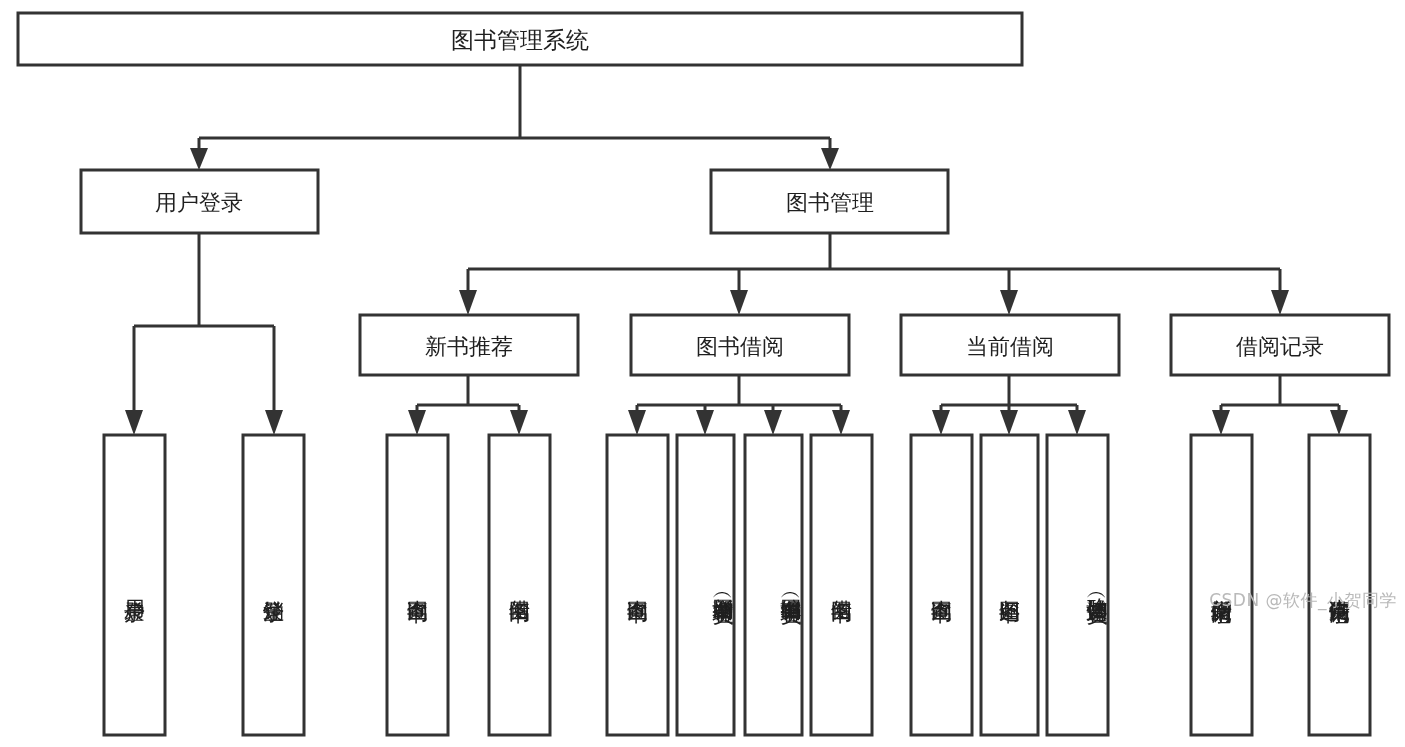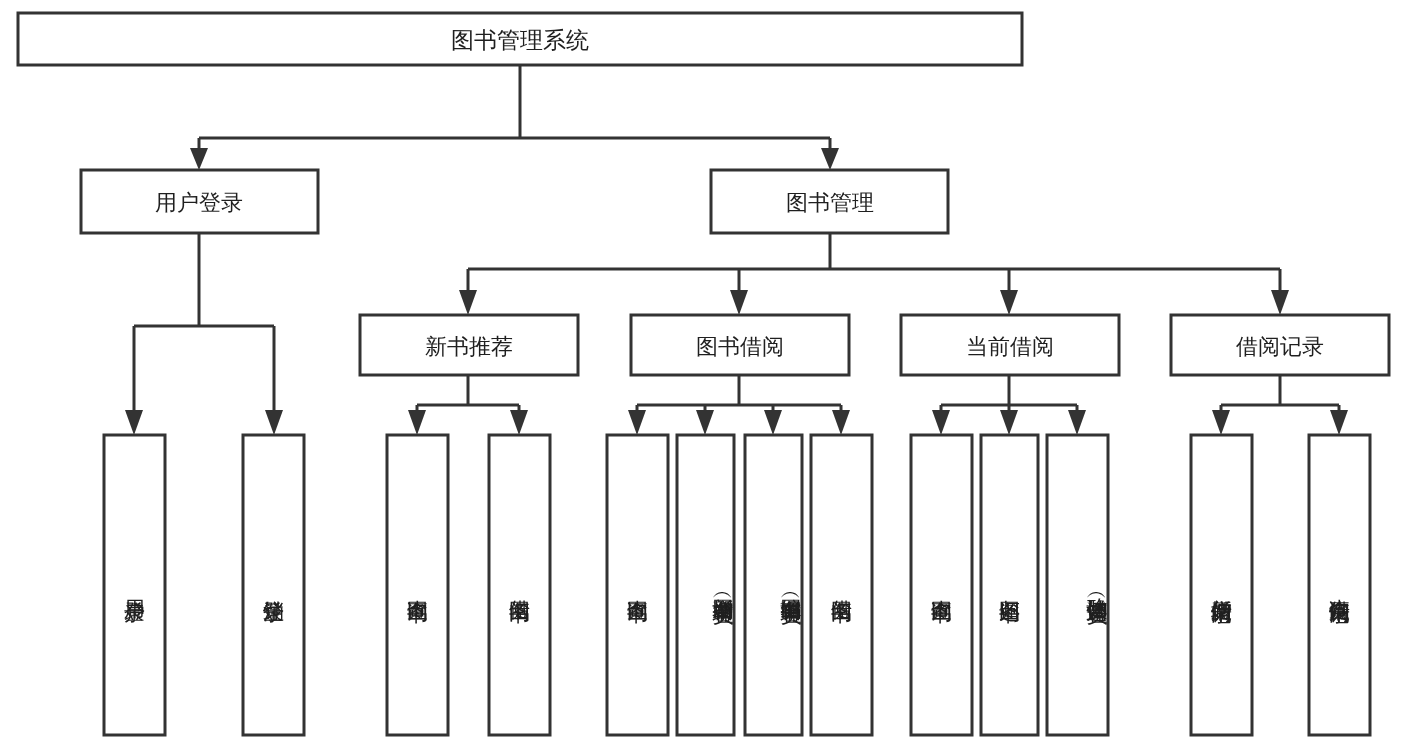--- a/index.html
+++ b/index.html
@@ -212,13 +212,14 @@
   <div class="vlabel" style="left:745px; top:440px; width:57px; height:290px; align-items:flex-start;">编辑图书（管理员）</div>
   <div class="vlabel" style="left:811px; top:435px; width:61px; height:300px;">借阅图书</div>
 
   <div class="vlabel" style="left:911px; top:435px; width:61px; height:300px;">查询图书</div>
   <div class="vlabel" style="left:981px; top:435px; width:57px; height:300px;">归还图书</div>
   <div class="vlabel" style="left:1047px; top:440px; width:61px; height:290px; align-items:flex-start;">确认归还（管理员）</div>
 
   <div class="vlabel" style="left:1191px; top:435px; width:61px; height:300px;">新增借阅记录</div>
   <div class="vlabel" style="left:1309px; top:435px; width:61px; height:300px;">查询借阅记录</div>
 
+  <div class="watermark">CSDN @软件_小贺同学</div>
 </div>
 
 </body></html>

